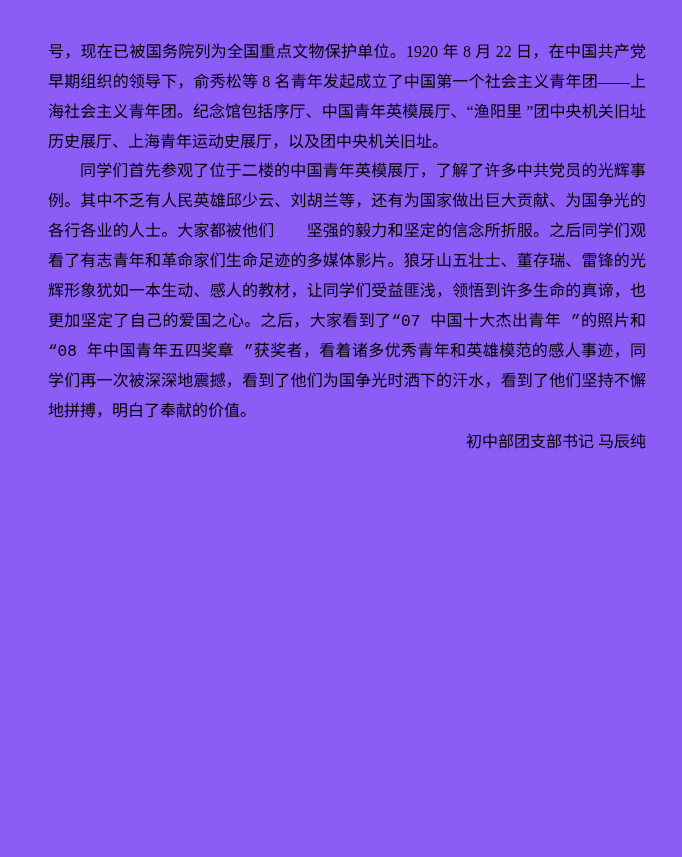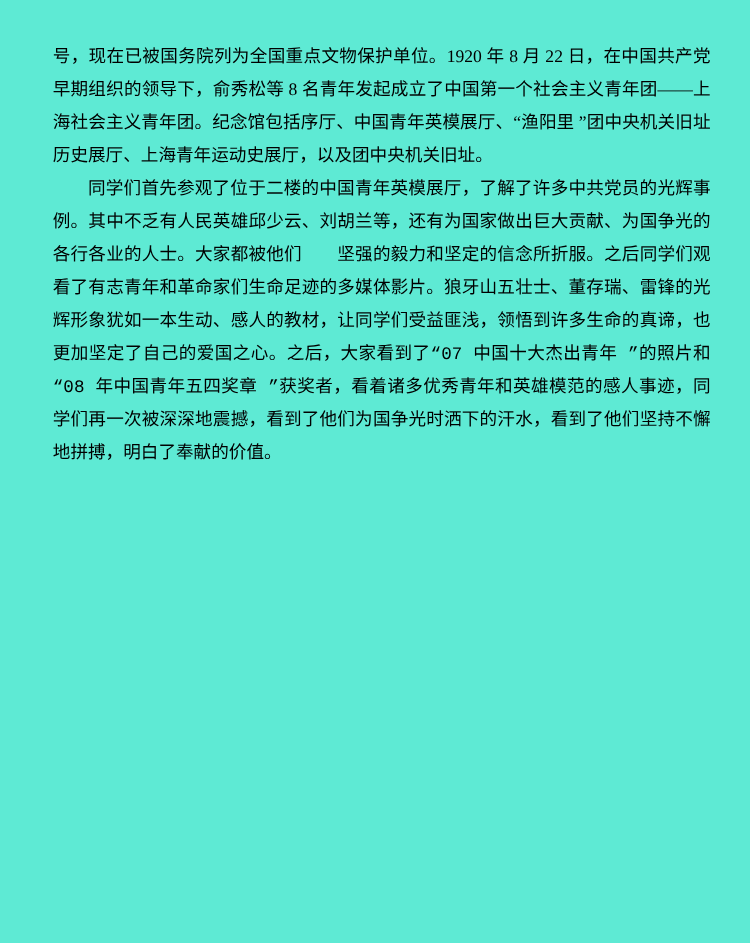--- a/index.html
+++ b/index.html
@@ -4,21 +4,21 @@
 <style>
   html, body {
     margin: 0;
     padding: 0;
     background: #ffffff;
   }
   .page {
     position: relative;
     width: 682px;
     height: 857px;
-    background: #5eead4;
+    background: #8b5cf6;
     overflow: hidden;
   }
   .doc-body {
     position: absolute;
     left: 48px;
     top: 37px;
     width: 598px;
     font-family: "Liberation Serif", "DejaVu Serif", serif;
     font-size: 16px;
     line-height: 30px;
@@ -41,14 +41,15 @@
     text-align: right;
   }
 </style>
 </head>
 <body>
 
 <div class="page">
   <div class="doc-body">
     <p class="para">号，现在已被国务院列为全国重点文物保护单位。1920 年 8 月 22 日，在中国共产党早期组织的领导下，俞秀松等 8 名青年发起成立了中国第一个社会主义青年团——上海社会主义青年团。纪念馆包括序厅、中国青年英模展厅、“渔阳里 ”团中央机关旧址历史展厅、上海青年运动史展厅，以及团中央机关旧址。</p>
     <p class="para indent">同学们首先参观了位于二楼的中国青年英模展厅，了解了许多中共党员的光辉事例。其中不乏有人民英雄邱少云、刘胡兰等，还有为国家做出巨大贡献、为国争光的各行各业的人士。大家都被他们　　坚强的毅力和坚定的信念所折服。之后同学们观看了有志青年和革命家们生命足迹的多媒体影片。狼牙山五壮士、董存瑞、雷锋的光辉形象犹如一本生动、感人的教材，让同学们受益匪浅，领悟到许多生命的真谛，也更加坚定了自己的爱国之心。之后，大家看到了“07 中国十大杰出青年 ”的照片和“08 年中国青年五四奖章 ”获奖者，看着诸多优秀青年和英雄模范的感人事迹，同学们再一次被深深地震撼，看到了他们为国争光时洒下的汗水，看到了他们坚持不懈地拼搏，明白了奉献的价值。</p>
+    <p class="signature">初中部团支部书记 马辰纯</p>
   </div>
 </div>
 
 </body></html>

